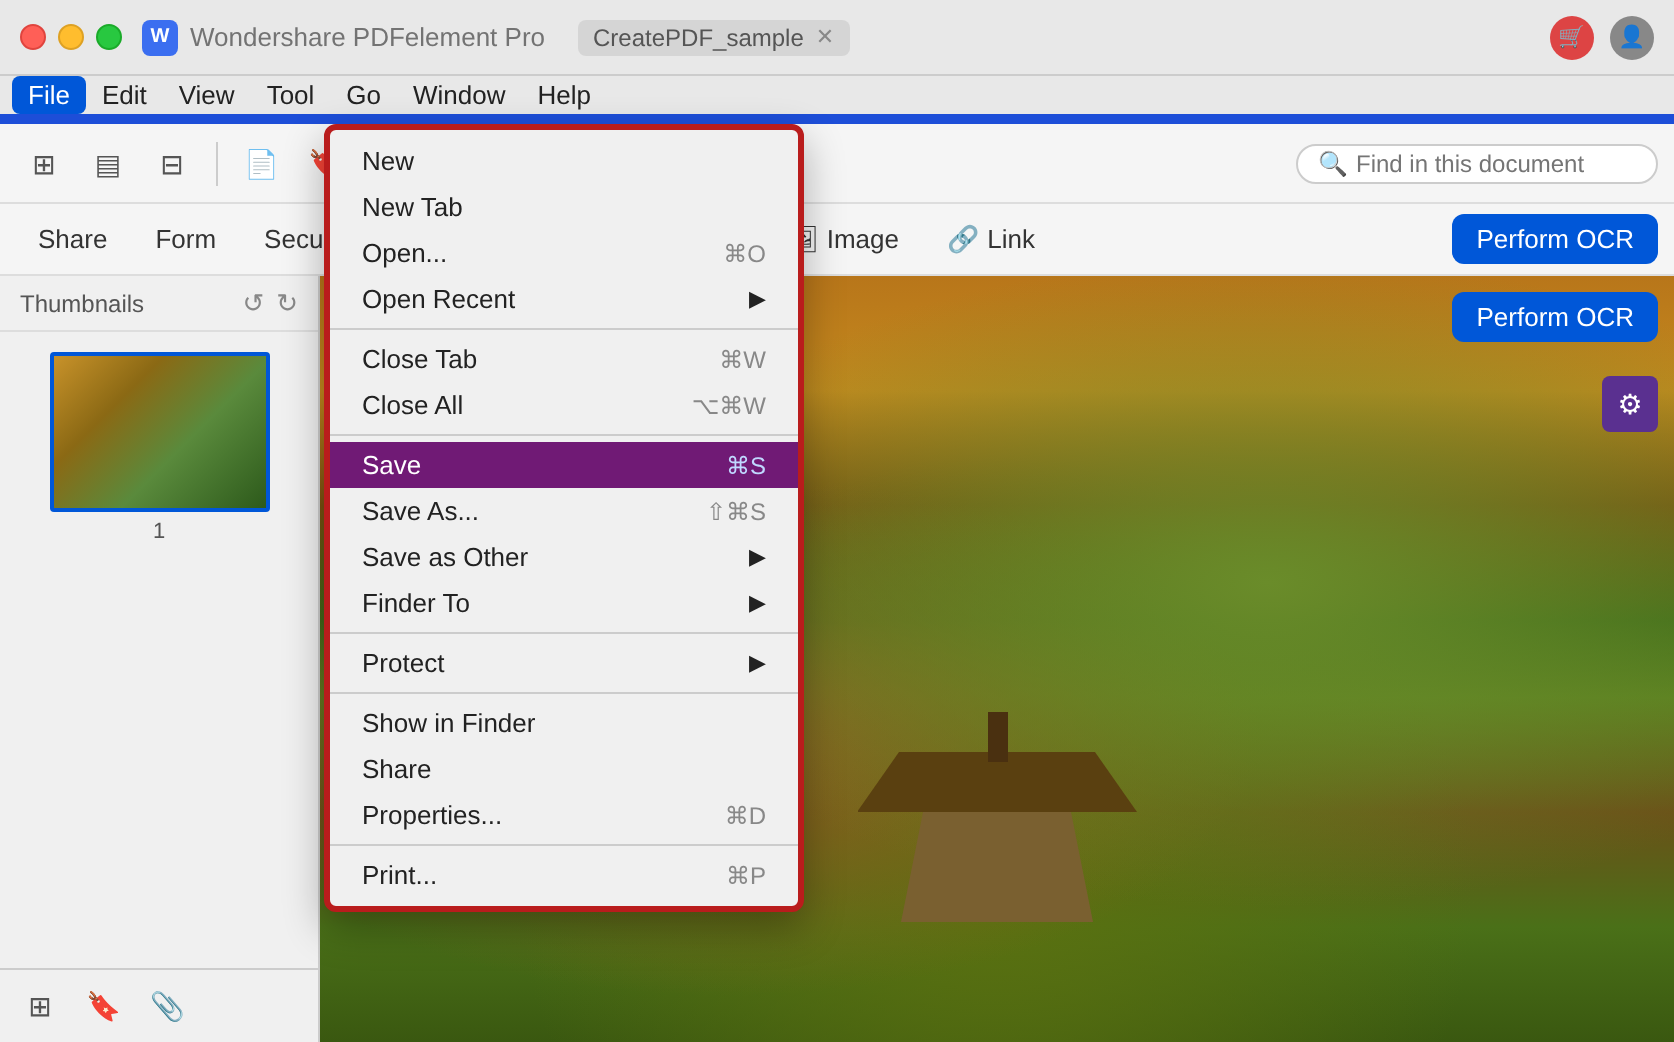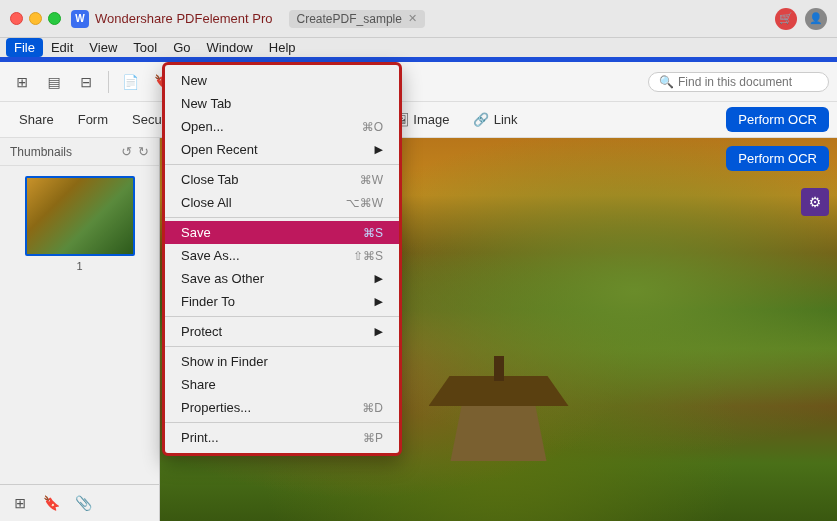--- a/index.html
+++ b/index.html
@@ -32,21 +32,21 @@
     .tl-red { background: #ff5f57; border: 1px solid #e0443e; }
     .tl-yellow { background: #ffbd2e; border: 1px solid #dea123; }
     .tl-green { background: #28c840; border: 1px solid #1aab29; }
     .app-icon {
       width: 18px; height: 18px; margin-left: 10px;
       background: #3b6ef0; border-radius: 4px;
       display: flex; align-items: center; justify-content: center;
       color: white; font-size: 10px; font-weight: bold;
     }
     .app-title {
-      font-size: 13px; color: #7f1d1d; margin-left: 6px; font-weight: 500;
+      font-size: 13px; color: #737373; margin-left: 6px; font-weight: 500;
     }
     .tab-area {
       display: flex; align-items: center; margin-left: 10px;
       background: #d5d5d5; border-radius: 4px; padding: 2px 8px;
       font-size: 12px; color: #555;
     }
     .tab-close { margin-left: 6px; font-size: 11px; color: #888; cursor: pointer; }
     .titlebar-right {
       margin-left: auto;
       display: flex; align-items: center; gap: 8px;
@@ -210,21 +210,21 @@
       pointer-events: all;
     }
     .dd-item {
       display: flex; align-items: center; justify-content: space-between;
       padding: 4px 16px;
       cursor: pointer;
       font-size: 13px;
       color: #222;
       min-height: 22px;
     }
-    .dd-item.highlighted { background: #be185d; color: white; }
+    .dd-item.highlighted { background: #701a75; color: white; }
     .dd-item .shortcut { font-size: 12px; color: #888; }
     .dd-item.highlighted .shortcut { color: #c0d8ff; }
     .dd-item .arrow { font-size: 11px; }
     .dd-sep { height: 1px; background: #ccc; margin: 3px 0; }
     .st-icon {
       width: 28px; height: 28px;
       display: flex; align-items: center; justify-content: center;
       font-size: 14px; color: #555; cursor: pointer; border-radius: 4px;
     }
 

